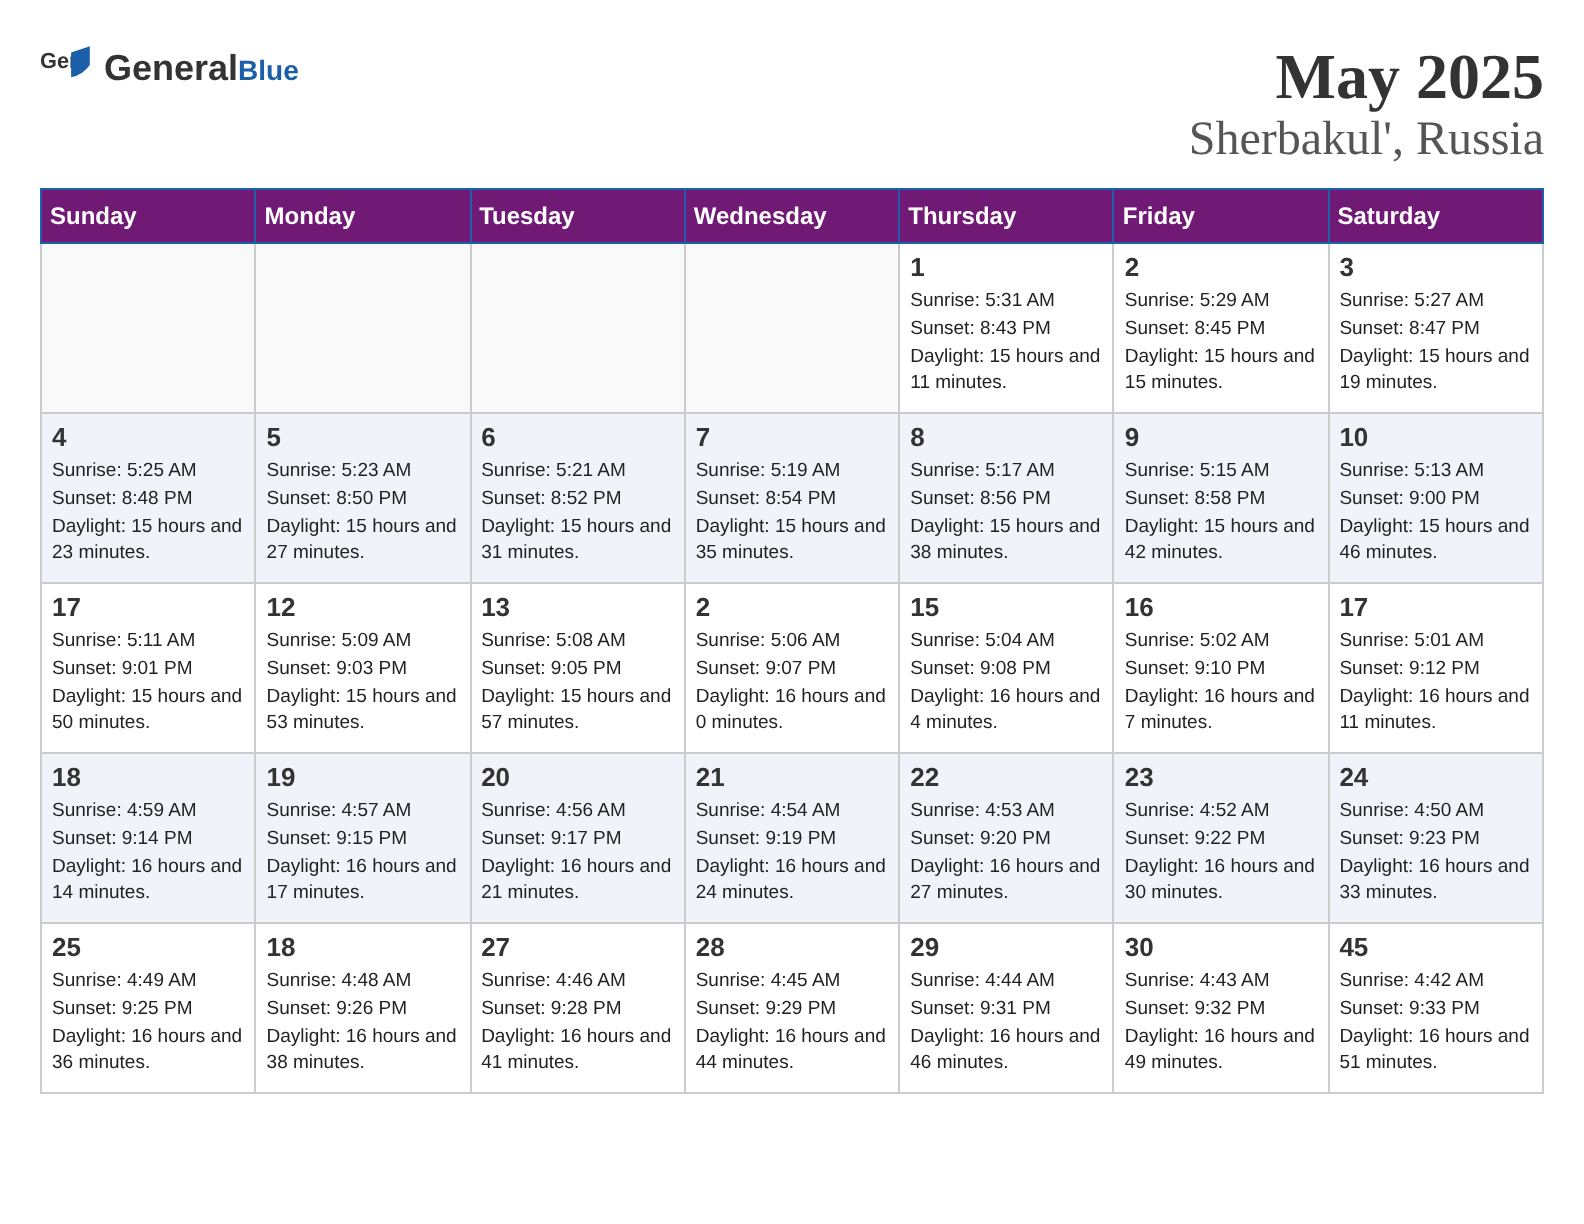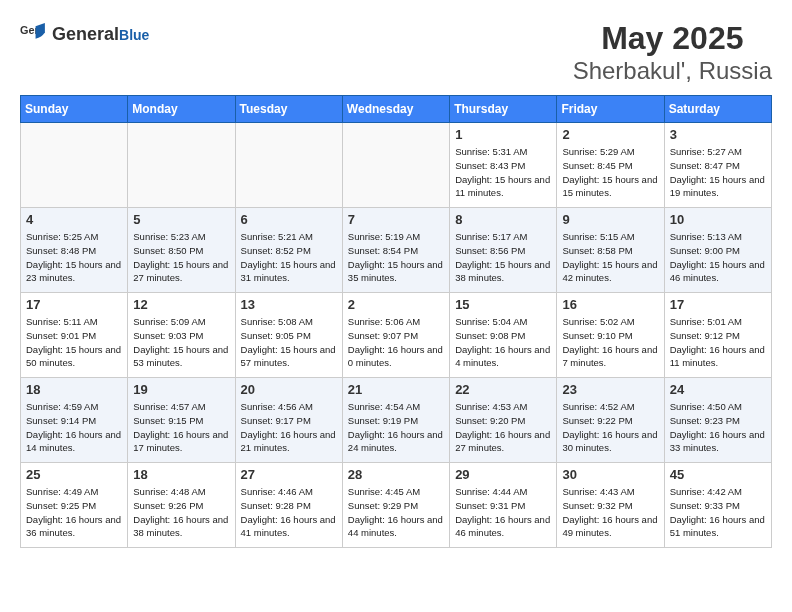--- a/index.html
+++ b/index.html
@@ -19,38 +19,39 @@
     .logo {
       display: flex;
       align-items: center;
       gap: 4px;
     }
     .logo-icon {
       width: 28px;
       height: 28px;
     }
     .title-block {
-      text-align: center;
+      text-align: right;
+      font-family: Liberation Serif, serif;
     }
     .month-title {
       font-size: 32px;
       font-weight: bold;
       color: #333;
     }
     .location-title {
       font-size: 24px;
       color: #555;
     }
     table {
       width: 100%;
       border-collapse: collapse;
       table-layout: fixed;
     }
     th {
-      background-color: #3b82f6;
+      background-color: #701a75;
       color: #fff;
       font-size: 12px;
       font-weight: bold;
       padding: 6px 4px;
       text-align: left;
       border: 1px solid #1a5fa8;
     }
     td {
       vertical-align: top;
       padding: 4px 5px;

